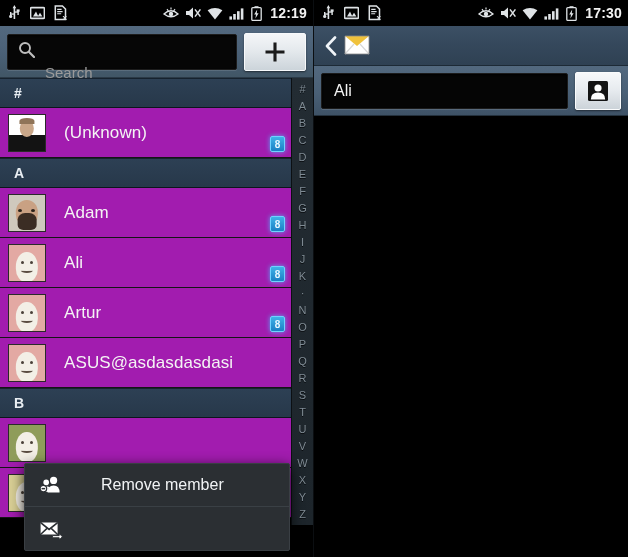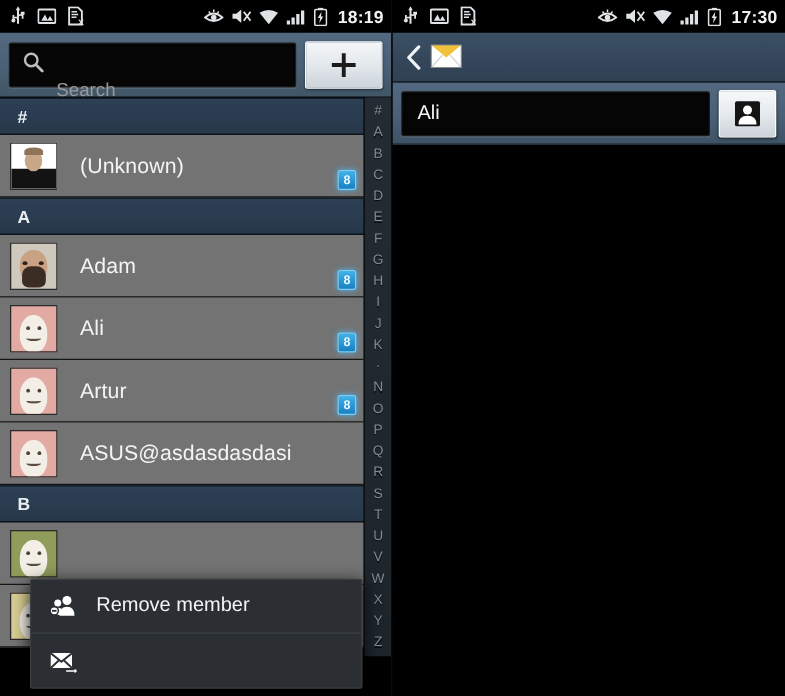--- a/index.html
+++ b/index.html
@@ -70,21 +70,21 @@
   
   .listwrap{ position:relative; height:447px; background:#000; }
   .list{ position:absolute; inset:0 22px 0 0; overflow:hidden; background:#000; }
   .sec-header{
     height:30px; background:linear-gradient(180deg,#2d4054 0%,#27384a 100%);
     border-top:1px solid #16222e; border-bottom:1px solid #0d151d;
     display:flex; align-items:center; padding-left:14px;
   }
   .sec-header span{ color:#e9eef3; font-size:14px; font-weight:bold; }
   .row{
-    height:50px; background:#737373; display:flex; align-items:center;
+    height:50px; background:#a21caf; display:flex; align-items:center;
     border-bottom:1px solid #151515; position:relative; padding-left:8px;
   }
   .avatar{
     width:38px; height:38px; flex:0 0 auto; border:1px solid #2a2a2a;
     background:#222; position:relative; overflow:hidden;
   }
   .rowname{ color:#f4f4f4; font-size:17px; margin-left:18px; letter-spacing:0.1px; }
   .badge{
     position:absolute; right:6px; bottom:5px; width:15px; height:16px;
     background:linear-gradient(180deg,#3fb2e8 0%,#1a7fc4 100%);
@@ -122,21 +122,21 @@
   }
 
   
   .popup{
     position:absolute; left:24px; top:385px; width:266px;
     background:#2b2f33; border:1px solid #3a3f44; border-radius:2px;
     box-shadow:0 4px 14px rgba(0,0,0,.85); z-index:20; overflow:hidden;
   }
   .mitem{
     height:43px; display:flex; align-items:center; padding-left:14px;
-    border-bottom:1px solid #3a4045; cursor:pointer;
+    border-bottom:1px solid #3a4045; cursor:pointer;gap:24px;
   }
   .mitem:last-child{ border-bottom:none; }
   .mitem .mi-ico{ width:24px; height:24px; flex:0 0 auto; margin-right:14px; }
   .mitem .mi-lbl{ color:#f1f3f5; font-size:16px; }
 
   
   .recipientrow{
     height:50px; background:linear-gradient(180deg,#53697f 0%,#4a6076 55%,#3e5266 100%);
     display:flex; align-items:center; padding:0 7px; gap:7px;
     border-bottom:1px solid #24313d;
@@ -241,21 +241,21 @@
           </g>
             </svg>
         </span>
         <span class="sb-ico">
           <svg width="11" height="15" viewBox="0 0 11 15">
             <rect x="3.5" y="0.2" width="4" height="1.4" fill="#dfe3e6"></rect>
             <rect x="0.8" y="1.6" width="9.4" height="12.8" rx="1" fill="none" stroke="#dfe3e6" stroke-width="1.3"></rect>
             <polygon points="6.2,3.4 3.2,8.4 5,8.4 4.4,12.6 7.6,7.2 5.8,7.2" fill="#dfe3e6"></polygon>
           </svg>
         </span>
-        <span class="sb-time">18:19</span>
+        <span class="sb-time">12:19</span>
       </div>
     </div>
 
 
     <div class="searchrow">
       <div class="searchbox">
         <span>
           <svg width="17" height="17" viewBox="0 0 17 17">
             <circle cx="7" cy="7" r="5" fill="none" stroke="#bdbdbd" stroke-width="1.9"></circle>
             <path d="M10.8 10.8 L16 16" stroke="#bdbdbd" stroke-width="2.2" stroke-linecap="round"></path>

